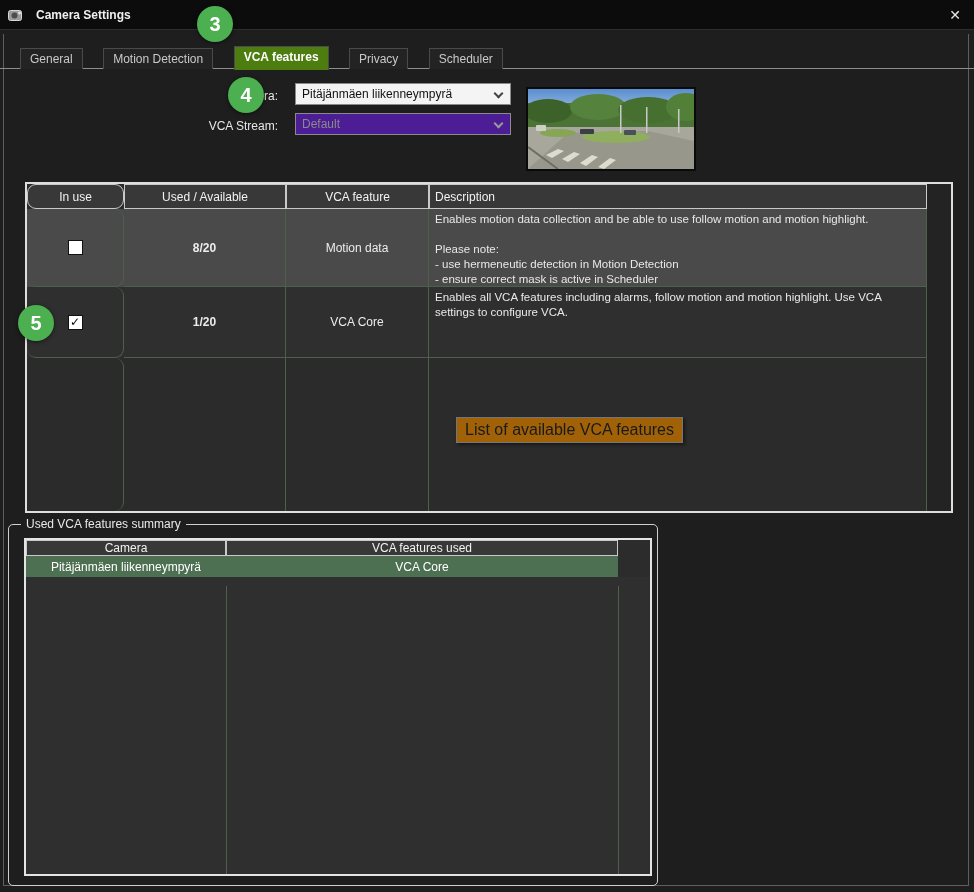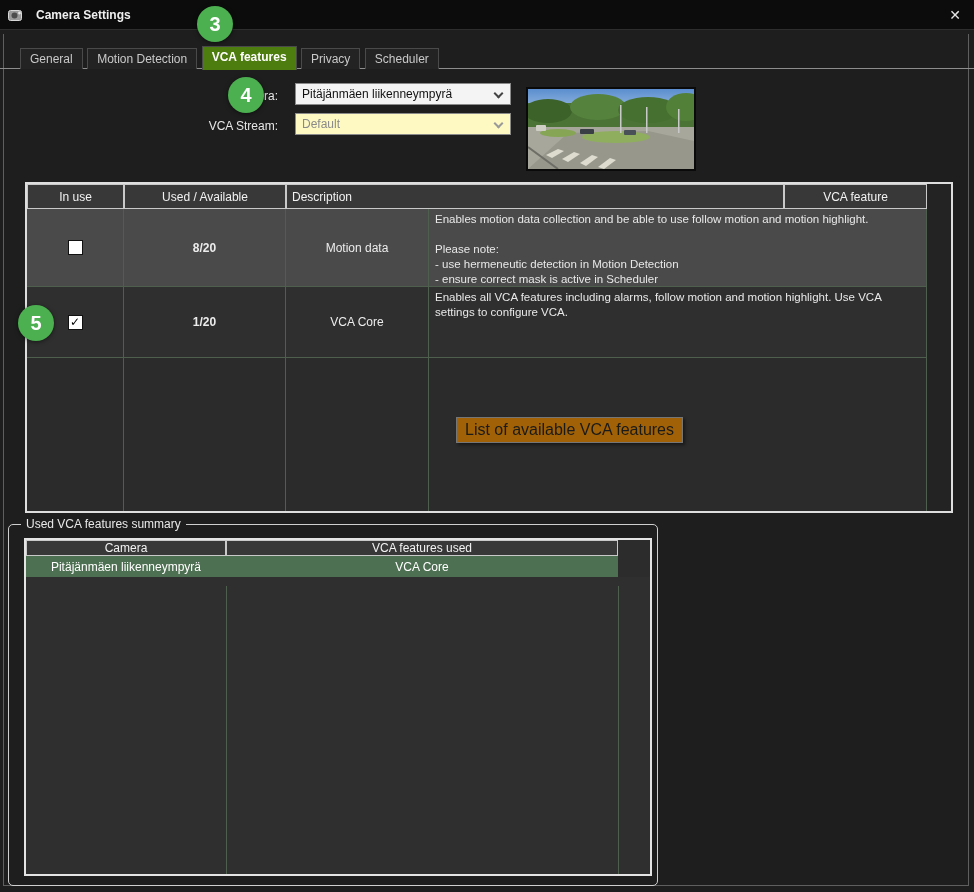--- a/index.html
+++ b/index.html
@@ -15,33 +15,33 @@
   .titlebar .app-icon { position:absolute; left:8px; top:8px; }
   .titlebar .title { position:absolute; left:36px; top:8px; font-size:12px;
     font-weight:bold; color:#f0f0f0; }
   .close-btn { position:absolute; right:10px; top:6px; width:18px; height:18px;
     color:#e6e6e6; font-weight:bold; font-size:14px; text-align:center;
     line-height:18px; cursor:pointer; }
 
   
   .tabbar { position:absolute; left:0; top:46px; width:974px; height:23px;
     border-bottom:1px solid #8d8d8d; padding-left:20px; }
-  .tab { display:inline-block; vertical-align:bottom; height:21px; margin-right:0;
+  .tab { display:inline-block; vertical-align:bottom; height:21px; margin-right:16px;
     padding:3px 9px 0 9px; background:#232323; border:1px solid #4a4a4a;
     border-bottom:none; color:#c9c9c9; font-size:12px; cursor:pointer; }
   .tab.active { background:#4d7c0f; color:#ffffff; font-weight:bold;
     height:24px; margin-bottom:-1px; position:relative; z-index:2; }
 
   
   .field-label { position:absolute; width:120px; text-align:right;
     font-size:12px; color:#e8e8e8; }
   .select { position:absolute; left:295px; width:216px; height:22px;
     background:#f4f4f4; border:1px solid #8a8a8a; font-size:12px; color:#111;
     line-height:20px; padding-left:6px; cursor:pointer; }
-  .select.disabled { background:#fef9c3; color:#8a8a8a; cursor:default; }
+  .select.disabled { background:#4c1d95; color:#8a8a8a; cursor:default; }
   .chev { position:absolute; right:8px; top:6px; width:7px; height:7px;
     border-right:2px solid #444; border-bottom:2px solid #444;
     transform:rotate(45deg); }
   .select.disabled .chev { border-color:#9a9a9a; }
   .thumb { position:absolute; left:526px; top:87px; width:170px; height:84px;
     border:2px solid #0a0a0a; background:#6c8fb0; }
 
   
   .vca-table { position:absolute; left:25px; top:182px; width:928px; height:331px;
     border:2px solid #dedede; background:#2b2b2b; display:flex;
@@ -51,21 +51,21 @@
   .t-head { display:flex; height:25px; width:calc(100% - 24px); position:relative; z-index:1; }
   .t-head .hc { background:#383838; border:1px solid #c9c9c9; color:#f2f2f2;
     font-size:12px; display:flex; align-items:center; justify-content:center; }
   .t-head .hc.left { justify-content:flex-start; padding-left:5px; }
   .t-row { display:flex; width:calc(100% - 24px); position:relative; z-index:1; }
   .t-row .c { border-right:1px solid #4e5f4e; border-bottom:1px solid #4e5f4e;
     color:#ececec; font-size:12px; display:flex; align-items:center;
     justify-content:center; }
   .t-row .c.desc { display:block; text-align:left; padding:3px 6px;
     white-space:pre-line; font-size:11.5px; line-height:1.3; color:#e8e8e8; }
-  .c1 { width:97px; } .c2 { width:162px; } .c3 { width:143px; }
+  .c1 { width:97px;border-radius:9px; } .c2 { width:162px; } .c3 { width:143px; }
   .c4 { flex:1; }
   .row-a { height:78px; background:#4a4a4a; }
   .row-b { height:71px; background:#2f2f2f; }
   .row-filler { flex:1; background:#2b2b2b; }
   .row-filler .c { border-bottom:none; }
   .bold { font-weight:bold; }
   .checkbox { width:15px; height:15px; background:#ffffff; border:1px solid #111;
     font-size:12px; font-weight:bold; color:#000; line-height:13px;
     text-align:center; cursor:pointer; }
 
@@ -169,22 +169,22 @@
       <path d="M0 58 L30 80" stroke="#6e6e66" stroke-width="2" fill="none"></path>
     </svg>
   </div>
 
   <div class="vca-table">
     <div class="gutter"></div>
 
     <div class="t-head">
       <div class="hc c1">In use</div>
       <div class="hc c2">Used  / Available</div>
+      <div class="hc c3">VCA feature</div>
       <div class="hc c4 left">Description</div>
-      <div class="hc c3">VCA feature</div>
     </div>
 
     <div class="t-row row-a">
       <div class="c c1">
         <span class="checkbox"></span>
       </div>
       <div class="c c2 bold">8/20</div>
       <div class="c c3">Motion data</div>
       <div class="c c4 desc">Enables motion data collection and be able to use follow motion and motion highlight.
 

